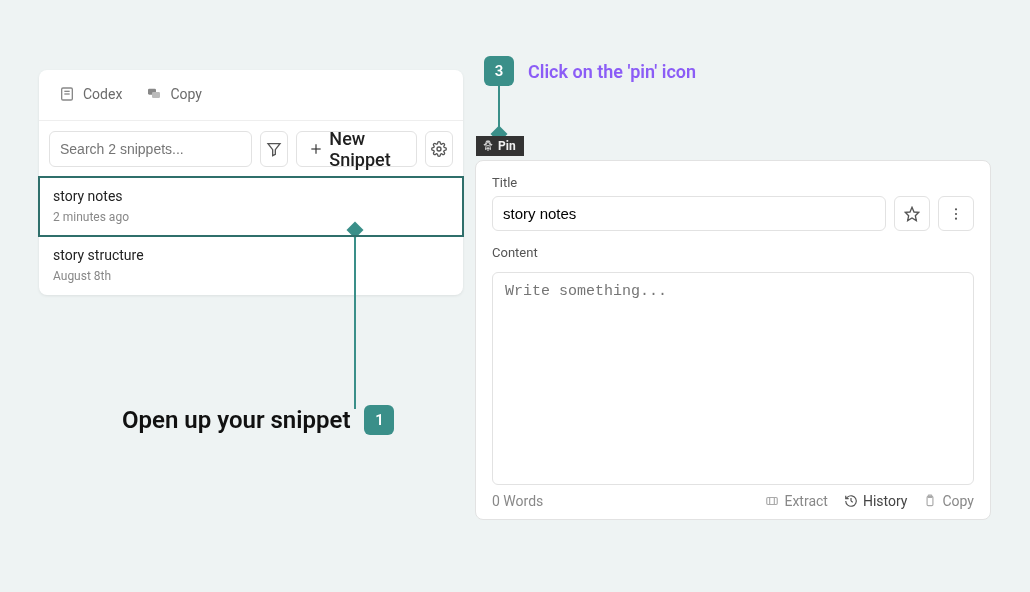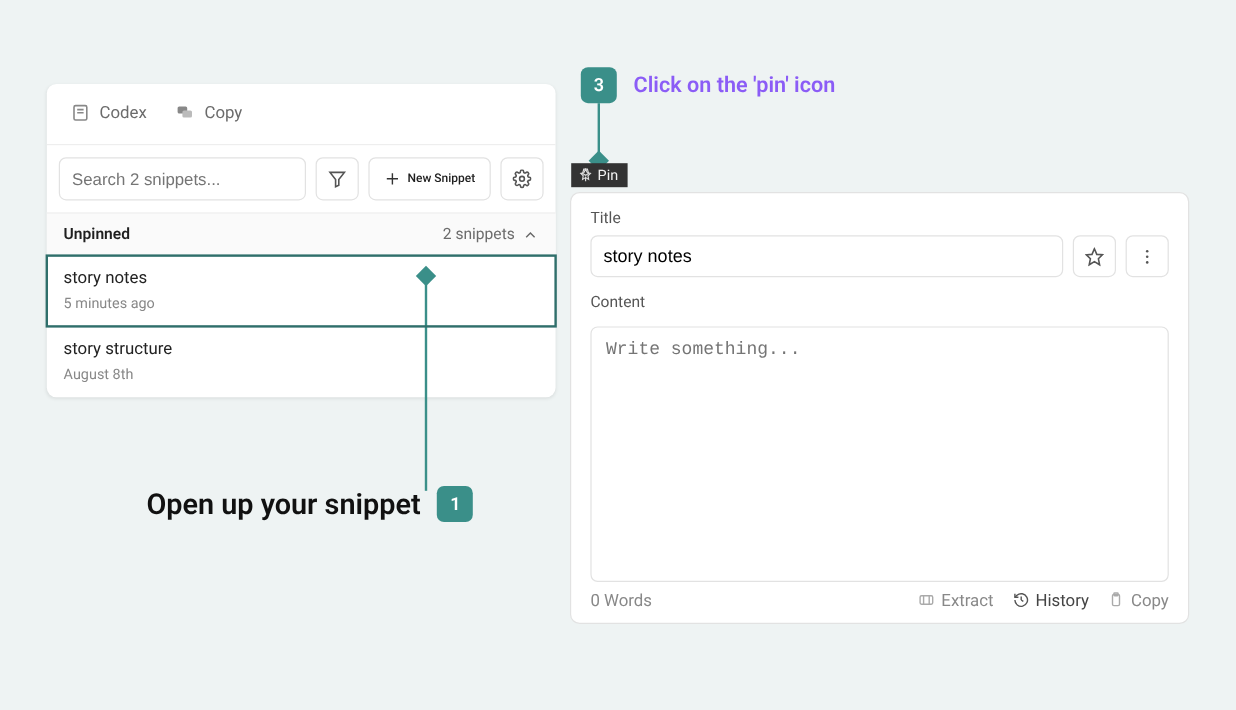--- a/index.html
+++ b/index.html
@@ -74,21 +74,21 @@
     cursor: pointer;
   }
   .new-btn {
     height: 36px;
     border: 1px solid #e2e2e2;
     border-radius: 6px;
     padding: 0 12px;
     display: flex;
     align-items: center;
     gap: 6px;
-    font-size: 10px;
+    font-size: 18px;
     font-weight: 500;
     background: #fff;
     cursor: pointer;
   }
 
   .section-header {
     display: flex;
     align-items: center;
     justify-content: space-between;
     padding: 10px 14px;
@@ -167,37 +167,38 @@
   }
   .footer {
     display:flex;
     justify-content:space-between;
     align-items:center;
     margin-top:8px;
     font-size:14px;
     color:#888;
   }
   .footer .actions { display:flex; gap:16px; }
-  .footer .act { display:flex; align-items:flex-start; gap:5px; cursor:pointer; }
+  .footer .act { display:flex; align-items:center; gap:5px; cursor:pointer; }
   .footer .act.strong { color:#444; }
 
   
   .pin-tip {
     position:absolute;
     left:476px;
     top:136px;
     background:#333;
     color:#f0f0f0;
     font-size:12px;
     padding:3px 8px 3px 6px;
     border-radius:0;
     display:flex;
     align-items:center;
     gap:4px;
     z-index:5;
+    font-weight:bold;
   }
 
   
   .badge {
     width:30px;
     height:30px;
     background:#3a8f89;
     color:#fff;
     border-radius:6px;
     display:flex;
@@ -310,35 +311,24 @@
     <div class="icon-btn">
       <span>
         <svg width="16" height="16" viewBox="0 0 24 24" fill="none" stroke="#555" stroke-width="2">
             <circle cx="12" cy="12" r="3"></circle>
             <path d="M19.4 15a1.7 1.7 0 0 0 .34 1.87l.06.06a2 2 0 1 1-2.83 2.83l-.06-.06a1.7 1.7 0 0 0-1.87-.34 1.7 1.7 0 0 0-1 1.56V21a2 2 0 1 1-4 0v-.09a1.7 1.7 0 0 0-1-1.56 1.7 1.7 0 0 0-1.87.34l-.06.06a2 2 0 1 1-2.83-2.83l.06-.06a1.7 1.7 0 0 0 .34-1.87 1.7 1.7 0 0 0-1.56-1H3a2 2 0 1 1 0-4h.09a1.7 1.7 0 0 0 1.56-1 1.7 1.7 0 0 0-.34-1.87l-.06-.06a2 2 0 1 1 2.83-2.83l.06.06a1.7 1.7 0 0 0 1.87.34H9a1.7 1.7 0 0 0 1-1.56V3a2 2 0 1 1 4 0v.09a1.7 1.7 0 0 0 1 1.56 1.7 1.7 0 0 0 1.87-.34l.06-.06a2 2 0 1 1 2.83 2.83l-.06.06a1.7 1.7 0 0 0-.34 1.87V9a1.7 1.7 0 0 0 1.56 1H21a2 2 0 1 1 0 4h-.09a1.7 1.7 0 0 0-1.56 1z"></path>
           </svg>
       </span>
     </div>
   </div>
 
-  <div class="section-header">
-    <span>Unpinned</span>
-    <span class="meta">
-      <span>2 snippets</span>
-      <span>
-        <svg width="14" height="14" viewBox="0 0 24 24" fill="none" stroke="#666" stroke-width="2">
-            <polyline points="6 15 12 9 18 15"></polyline>
-          </svg>
-      </span>
-    </span>
-  </div>
 
   <div class="snippet selected">
     <div class="title">story notes</div>
-    <div class="time">5 minutes ago</div>
+    <div class="time">2 minutes ago</div>
   </div>
   <div class="snippet">
     <div class="title">story structure</div>
     <div class="time">August 8th</div>
   </div>
 </div>
 
 <div class="pin-tip">
   <span>
     <svg width="12" height="12" viewBox="0 0 24 24" fill="none" stroke="#ddd" stroke-width="2">

